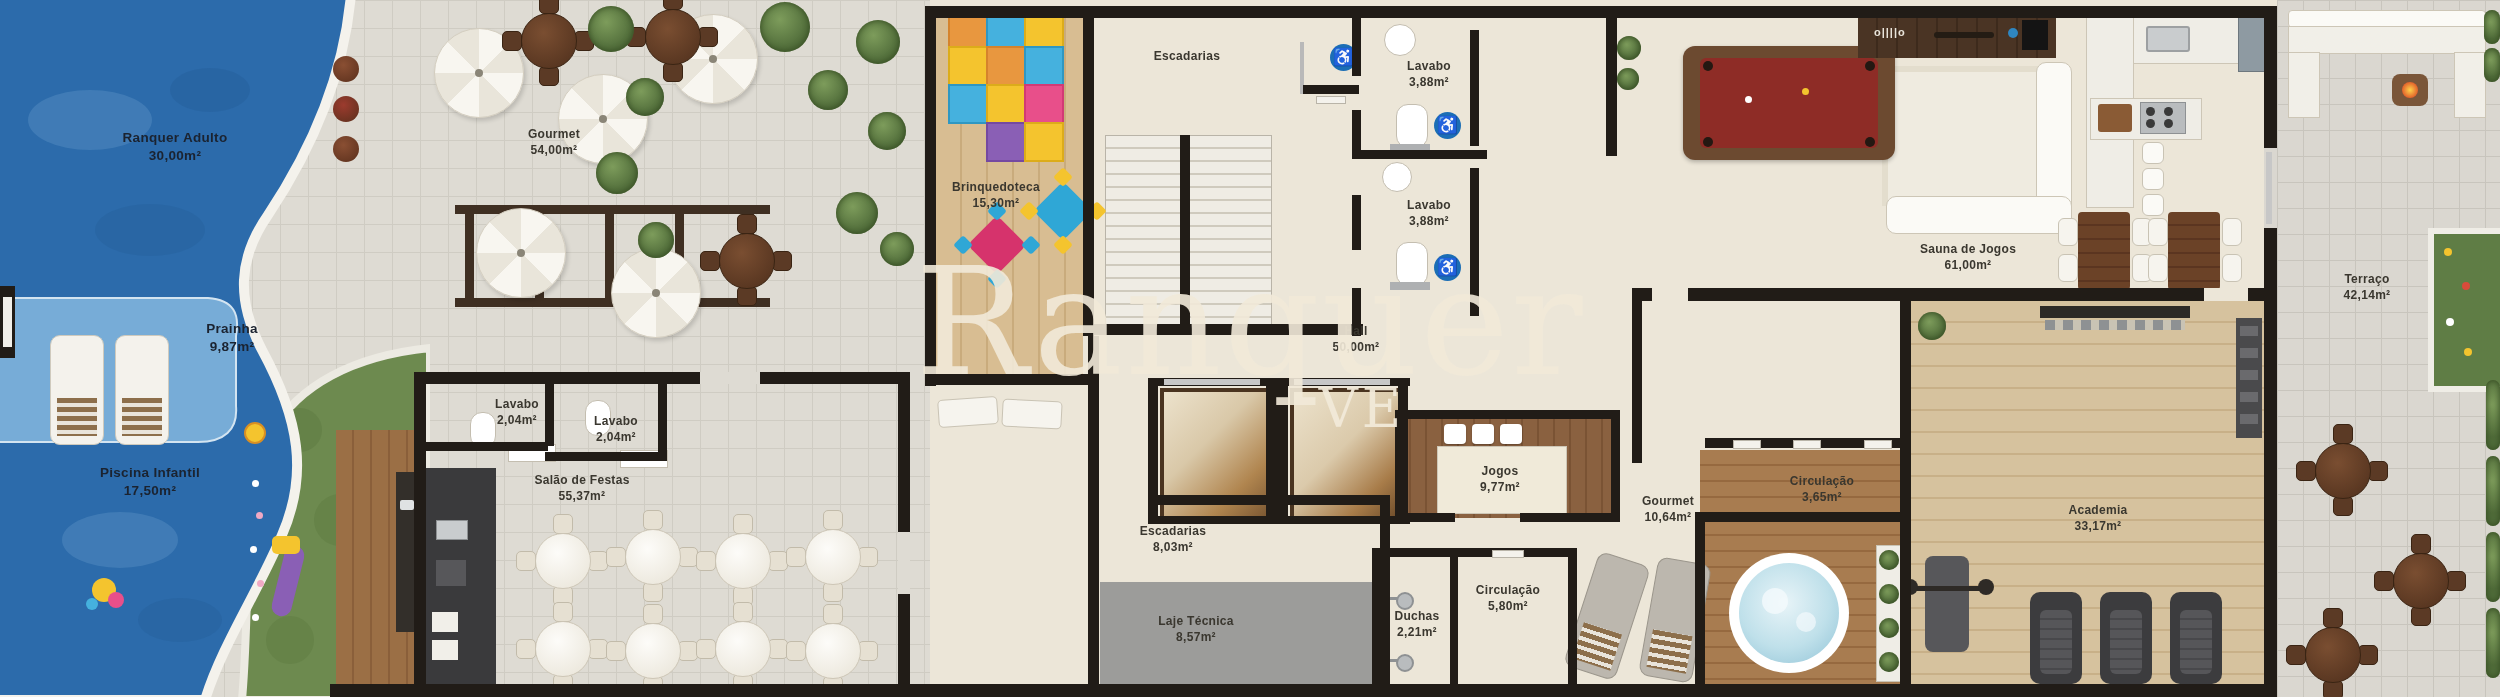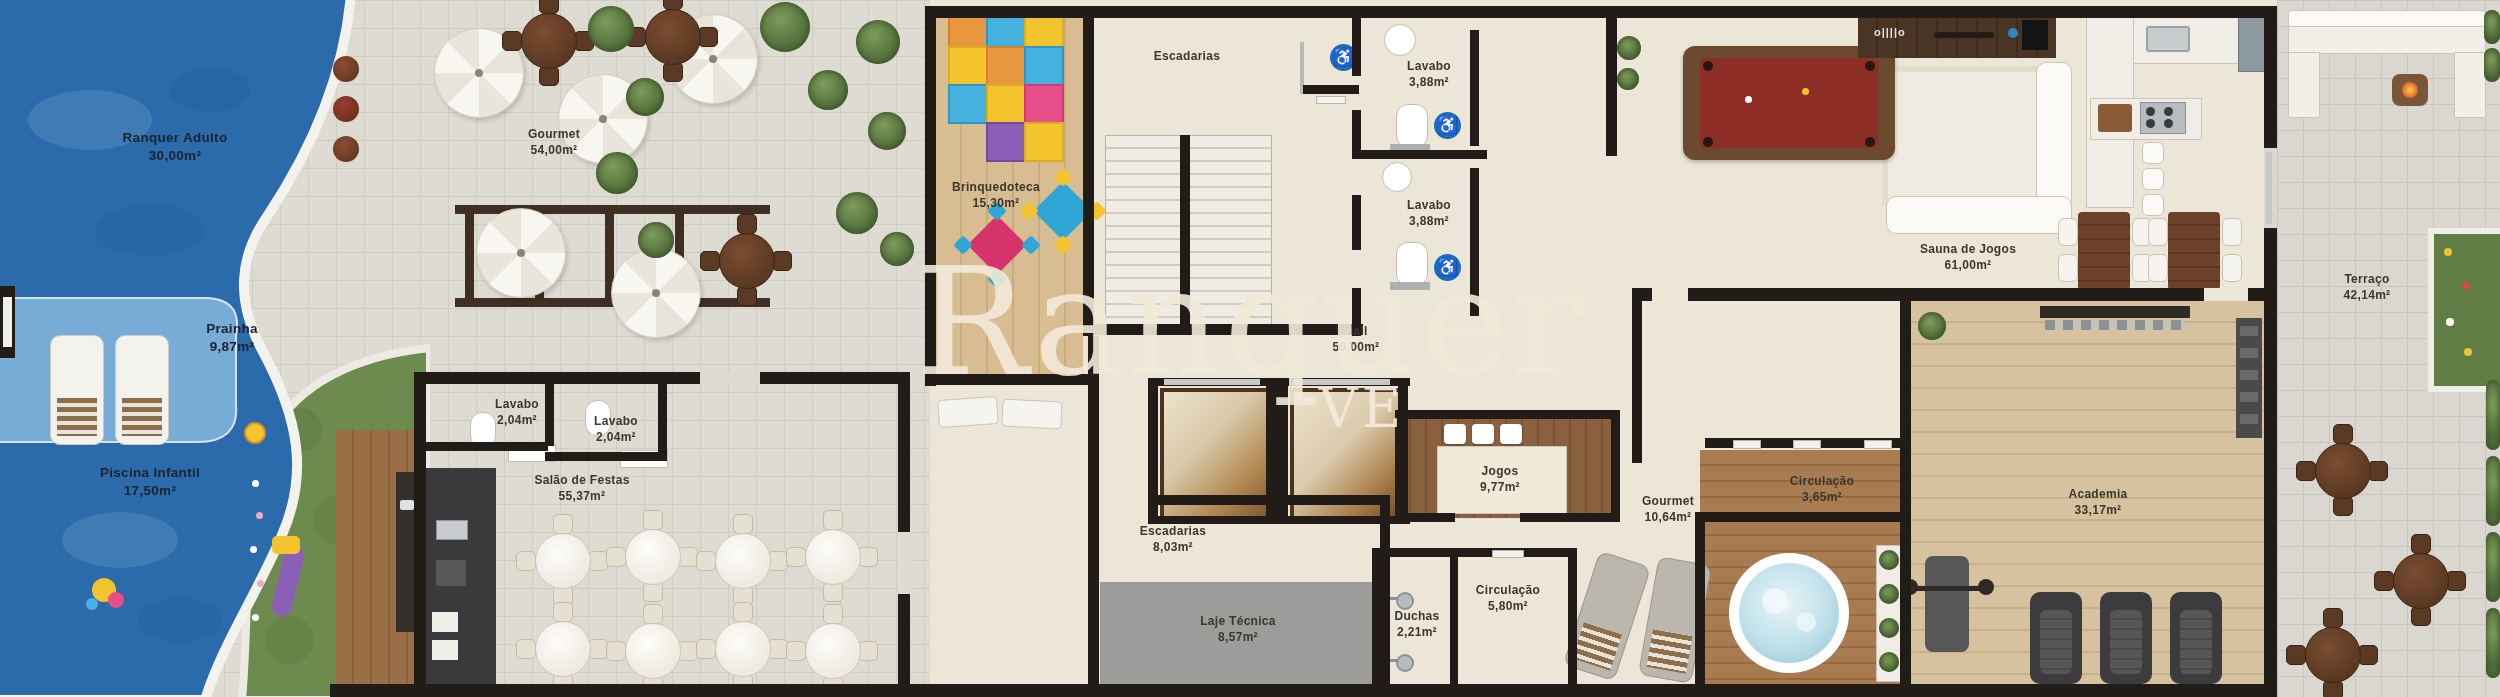--- a/index.html
+++ b/index.html
@@ -482,31 +482,31 @@
   <div class="lbl" style="left:2367px;top:288px;">
     <span>Terraço</span><span class="a">42,14m²</span></div>
   <div class="lbl" style="left:517px;top:413px;">
     <span>Lavabo</span><span class="a">2,04m²</span></div>
   <div class="lbl" style="left:616px;top:430px;">
     <span>Lavabo</span><span class="a">2,04m²</span></div>
   <div class="lbl" style="left:582px;top:489px;">
     <span>Salão de Festas</span><span class="a">55,37m²</span></div>
   <div class="lbl" style="left:1173px;top:540px;">
     <span>Escadarias</span><span class="a">8,03m²</span></div>
-  <div class="lbl" style="left:1238px;top:630px;text-align:center;">
+  <div class="lbl" style="left:1196px;top:630px;text-align:center;">
     <span>Laje Técnica</span><span class="a">8,57m²</span></div>
   <div class="lbl" style="left:1500px;top:480px;">
     <span>Jogos</span><span class="a">9,77m²</span></div>
   <div class="lbl" style="left:1417px;top:625px;">
     <span>Duchas</span><span class="a">2,21m²</span></div>
   <div class="lbl" style="left:1508px;top:599px;">
     <span>Circulação</span><span class="a">5,80m²</span></div>
   <div class="lbl" style="left:1668px;top:510px;">
     <span>Gourmet</span><span class="a">10,64m²</span></div>
   <div class="lbl" style="left:1822px;top:490px;">
     <span>Circulação</span><span class="a">3,65m²</span></div>
-  <div class="lbl" style="left:2098px;top:503px;">
+  <div class="lbl" style="left:2098px;top:519px;">
     <span>Academia</span><span class="a">33,17m²</span></div>
 
   <div class="wm" style="left:1250px;top:322px;transform:translate(-50%,-50%);font-size:150px;opacity:.9;letter-spacing:2px;">Ranquer</div>
   <div class="wm" style="left:1362px;top:408px;transform:translate(-50%,-50%);font-size:54px;opacity:.95;letter-spacing:4px;">VE</div>
 
 </div>
 
 </body></html>

